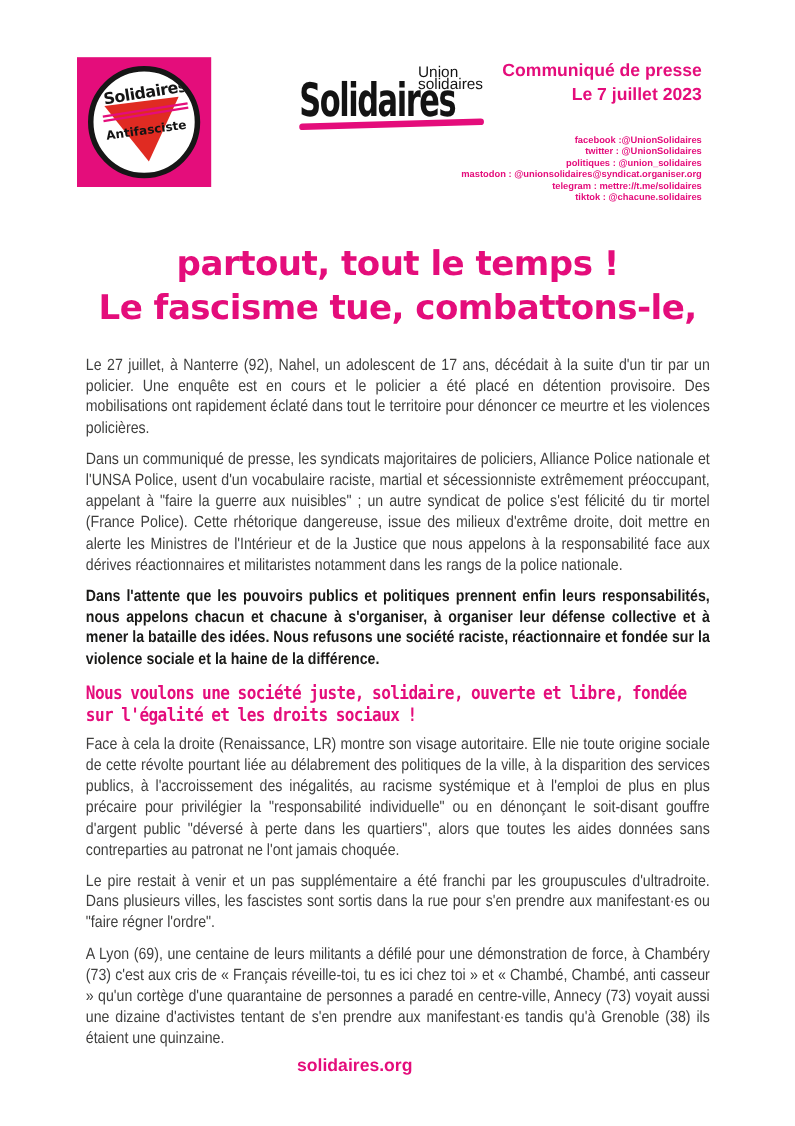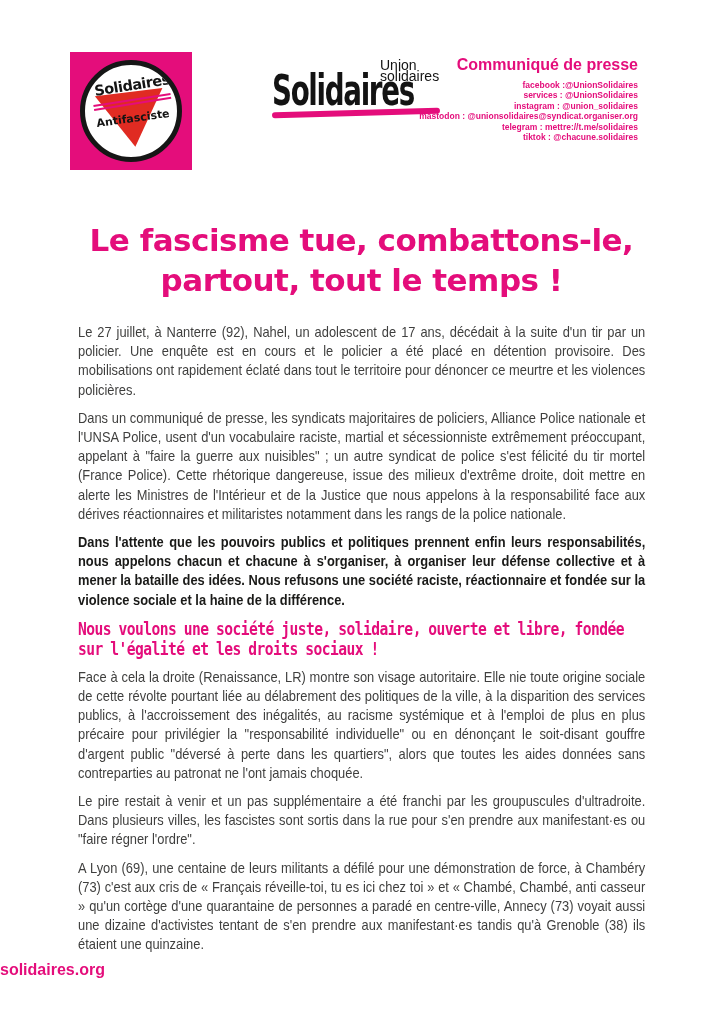--- a/index.html
+++ b/index.html
@@ -65,21 +65,21 @@
   .logo-underline{
     position:absolute;left:0;top:50px;width:168px;height:6px;
     background:var(--pink);transform:rotate(-1.6deg);border-radius:3px;
   }
 
   
   .header-right{position:absolute;right:85px;top:54px;text-align:right;}
   .pr-label,.pr-date{
     font-weight:bold;font-size:16px;line-height:22px;color:var(--pink);text-align:right;
   }
-  .socials{margin-top:4px;}
+  .socials{margin-top:24px;}
   .social-line{
     font-size:8.5px;line-height:10.4px;font-weight:bold;color:var(--pink);
     white-space:nowrap;
   }
 
   
   .title{
     position:absolute;left:0;top:220px;width:723px;text-align:center;
     color:var(--pink);font-family:"DejaVu Sans",sans-serif;font-weight:bold;
     font-size:31px;line-height:40px;letter-spacing:-0.5px;
@@ -98,21 +98,21 @@
     font-weight:bold;color:var(--ink-bold);
   }
   .para-heading{
     color:var(--pink);
     font-family:"DejaVu Sans Mono",monospace;font-weight:bold;
     font-size:16.8px;line-height:20.5px;letter-spacing:-0.6px;word-spacing:-1px;
     text-align:left;margin:1px 0 8px;
   }
 
   
-  .footer{position:absolute;left:0;top:961px;width:645px;}
+  .footer{position:absolute;left:0;top:961px;width:645px;text-align:center;}
   .footer-link{
     color:var(--pink);font-weight:bold;font-size:16px;text-decoration:none;
     cursor:pointer;
   }
 </style>
 </head>
 <body>
 
 <div class="page">
 
@@ -129,33 +129,34 @@
     <div class="logo-tagline">
       <div>Union</div>
       <div>solidaires</div>
     </div>
     <div class="logo-word">Solidaires</div>
     <div class="logo-underline"></div>
   </div>
 
   <div class="header-right">
     <div class="pr-label">Communiqué de presse</div>
+    <div class="pr-date">Le 7 juillet 2023</div>
     <div class="socials">
       <div class="social-line">facebook :@UnionSolidaires</div>
-      <div class="social-line">services : @UnionSolidaires</div>
-      <div class="social-line">instagram : @union_solidaires</div>
+      <div class="social-line">twitter : @UnionSolidaires</div>
+      <div class="social-line">politiques : @union_solidaires</div>
       <div class="social-line">mastodon : @unionsolidaires@syndicat.organiser.org</div>
       <div class="social-line">telegram : mettre://t.me/solidaires</div>
       <div class="social-line">tiktok : @chacune.solidaires</div>
     </div>
   </div>
 
   <h1 class="title">
+    <div>partout, tout le temps !</div>
     <div>Le fascisme tue, combattons-le,</div>
-    <div>partout, tout le temps !</div>
   </h1>
 
   <div class="body">
     <p class="para">Le 27 juillet, à Nanterre (92), Nahel, un adolescent de 17 ans, décédait à la suite d'un tir par un policier. Une enquête est en cours et le policier a été placé en détention provisoire. Des mobilisations ont rapidement éclaté dans tout le territoire pour dénoncer ce meurtre et les violences policières.</p>
     <p class="para">Dans un communiqué de presse, les syndicats majoritaires de policiers, Alliance Police nationale et l'UNSA Police, usent d'un vocabulaire raciste, martial et sécessionniste extrêmement préoccupant, appelant à "faire la guerre aux nuisibles" ; un autre syndicat de police s'est félicité du tir mortel (France Police). Cette rhétorique dangereuse, issue des milieux d'extrême droite, doit mettre en alerte les Ministres de l'Intérieur et de la Justice que nous appelons à la responsabilité face aux dérives réactionnaires et militaristes notamment dans les rangs de la police nationale.</p>
     <p class="para para-bold">Dans l'attente que les pouvoirs publics et politiques prennent enfin leurs responsabilités, nous appelons chacun et chacune à s'organiser, à organiser leur défense collective et à mener la bataille des idées. Nous refusons une société raciste, réactionnaire et fondée sur la violence sociale et la haine de la différence.</p>
     <p class="para para-heading">Nous voulons une société juste, solidaire, ouverte et libre, fondée sur l'égalité et les droits sociaux !</p>
     <p class="para">Face à cela la droite (Renaissance, LR) montre son visage autoritaire. Elle nie toute origine sociale de cette révolte pourtant liée au délabrement des politiques de la ville, à la disparition des services publics, à l'accroissement des inégalités, au racisme systémique et à l'emploi de plus en plus précaire pour privilégier la "responsabilité individuelle" ou en dénonçant le soit-disant gouffre d'argent public "déversé à perte dans les quartiers", alors que toutes les aides données sans contreparties au patronat ne l'ont jamais choquée.</p>
     <p class="para">Le pire restait à venir et un pas supplémentaire a été franchi par les groupuscules d'ultradroite. Dans plusieurs villes, les fascistes sont sortis dans la rue pour s'en prendre aux manifestant·es ou "faire régner l'ordre".</p>
     <p class="para">A Lyon (69), une centaine de leurs militants a défilé pour une démonstration de force, à Chambéry (73) c'est aux cris de « Français réveille-toi, tu es ici chez toi » et « Chambé, Chambé, anti casseur » qu'un cortège d'une quarantaine de personnes a paradé en centre-ville, Annecy (73) voyait aussi une dizaine d'activistes tentant de s'en prendre aux manifestant·es tandis qu'à Grenoble (38) ils étaient une quinzaine.</p>

